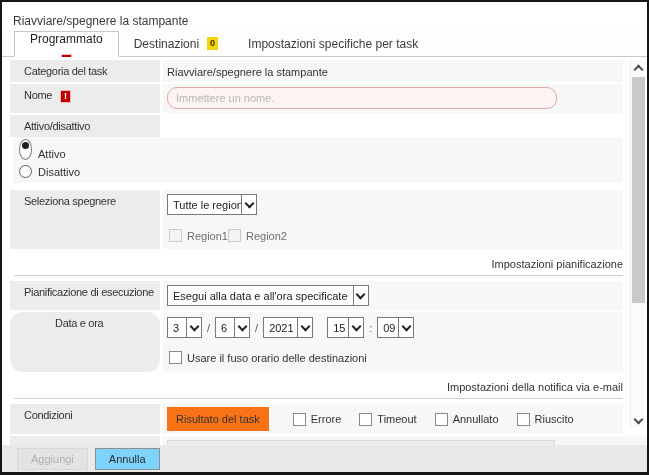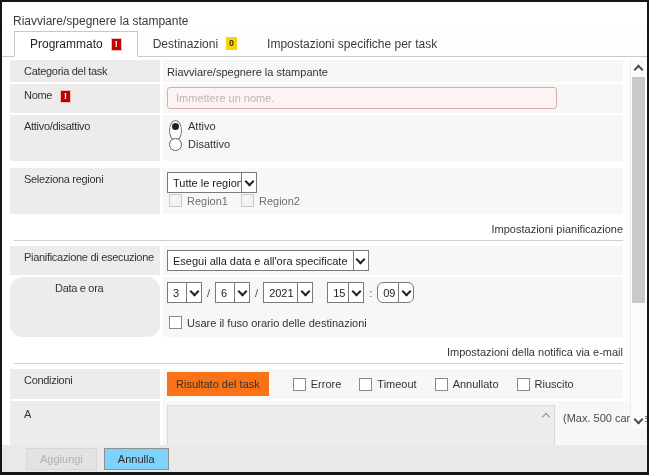--- a/index.html
+++ b/index.html
@@ -8,38 +8,38 @@
   .window{
     width:649px; height:475px; background:#fff;
     border:2px solid #161616; border-bottom-width:3px;
     position:relative; overflow:hidden;
   }
   .titlebar{ padding:9px 0 0 11px; height:28px; }
   .title{ font-size:12px; color:#3a3a3a; }
   
   .tabbar{ display:flex; align-items:flex-end; height:27px; border-bottom:1px solid #c9c9c9; padding-left:12px; background:#fdfdfd; }
   .tab{ display:flex; align-items:center; gap:8px; font-size:12px; color:#3d3d3d; padding:0 15px; height:25px; cursor:default; }
-  .tab.active{ background:#fff; border:1px solid #c9c9c9; border-bottom:1px solid #fff; margin-bottom:-1px; height:26px; color:#1f1f1f; }
+  .tab.active{ background:#fff; border:1px solid #c9c9c9; border-bottom:1px solid #fff; margin-bottom:-1px; height:26px; color:#1f1f1f;flex-direction:column; }
   .badge{ display:inline-block; min-width:11px; height:13px; line-height:13px; text-align:center; font-size:9px; font-weight:bold; padding:0 2px; }
   .badge.red{ color:#fff; border:1px solid #eabcbc; line-height:11px; }
   .badge.yellow{ color:#3a2f00; }
   
   .content{ position:relative; height:388px; padding:3px 24px 0 8px; background:#fff; overflow:hidden; }
   .row{ display:flex; margin-bottom:2px; }
   .lbl{ width:150px; flex-shrink:0; background:#ececec; padding:5px 6px 5px 14px; font-size:11px; letter-spacing:-0.3px; color:#333; white-space:nowrap; }
   .lbl.indent{ padding-left:45px;border-radius:13px; }
   .val{ flex:1; background:#f7f7f7; margin-left:3px; padding:4px 8px 4px 4px; font-size:11px; color:#333; }
   .val.plain{ padding-top:6px; }
   .section-hdr{ margin:9px 0 0 4px; padding-bottom:5px; border-bottom:1px solid #cfcfcf; font-size:11px; color:#333; background:#fff;text-align:right; }
   .section-hdr + .row{ margin-top:5px; }
   
-  .err-input{ width:390px; height:22px; border:1px solid #dda9a9; border-radius:3px; background:#fdf3f3; font-family:"Liberation Sans",sans-serif; font-size:11px; color:#333; padding:0 8px; outline:none; }
+  .err-input{ width:390px; height:22px; border:1px solid #dda9a9; border-radius:10px; background:#fdf3f3; font-family:"Liberation Sans",sans-serif; font-size:11px; color:#333; padding:0 8px; outline:none; }
   .err-input::placeholder{ color:#b6b6b6; }
   
-  .radio-line{ display:flex; align-items:flex-start; gap:6px; height:18px; padding-left:2px; }
+  .radio-line{ display:flex; align-items:flex-end; gap:6px; height:18px; padding-left:2px; }
   .radio{ width:13px; height:13px; border:1px solid #5f5f5f; border-radius:50%; background:#fff; position:relative; flex-shrink:0; }
   .radio.sel::after{ content:""; position:absolute; left:2px; top:2px; width:7px; height:7px; border-radius:50%; background:#1f1f1f; }
   
   .sel{ display:inline-flex; align-items:center; justify-content:space-between; height:21px; background:#fff; border:1px solid #7a7a7a; vertical-align:middle; }
   .sel-txt{ padding:0 5px; font-size:11px; white-space:nowrap; overflow:hidden; color:#222; }
   .sel-arrow{ width:15px; align-self:stretch; display:flex; align-items:center; justify-content:center; border-left:1px solid #7a7a7a; flex-shrink:0; }
   .sel-arrow::before{ content:""; width:5px; height:5px; border-right:2px solid #222; border-bottom:2px solid #222; transform:rotate(45deg); margin-top:-2px; }
   
   .cbg{ display:flex; align-items:center; gap:5px; }
   .cb{ width:13px; height:13px; border:1px solid #8a8a8a; background:#fff; flex-shrink:0; }
@@ -63,21 +63,21 @@
   .hint{ margin-left:8px; padding-top:7px; font-size:11px; color:#4a4a4a; white-space:nowrap; }
   
   .vscroll{ position:absolute; top:58px; right:2px; width:15px; height:368px; background:#fbfbfb; border-left:1px solid #ececec; }
   .vs-btn{ height:15px; display:flex; align-items:center; justify-content:center; }
   .vs-btn.bottom{ position:absolute; bottom:0; left:0; right:0; }
   .chev{ width:7px; height:7px; border-right:2px solid #4d4d4d; border-bottom:2px solid #4d4d4d; }
   .chev.up{ transform:rotate(-135deg); margin-top:3px; }
   .chev.down{ transform:rotate(45deg); margin-bottom:3px; }
   .vs-thumb{ position:absolute; top:17px; left:1px; width:13px; height:226px; background:#c9c9c9; }
   
-  .footer{ position:absolute; left:0; right:0; bottom:0; height:27px; background:#e9e9e9; display:flex; align-items:center; gap:7px; padding-left:24px; }
+  .footer{ position:absolute; left:0; right:0; bottom:0; height:27px; background:#e9e9e9; display:flex; align-items:center; gap:7px; padding-left:15px; }
   .btn{ font-family:"Liberation Sans",sans-serif; font-size:11px; height:22px; padding:0 13px; cursor:pointer; }
   .btn.disabled{ background:#e3e3e3; border:1px solid #d7d7d7; color:#b1b1b1; }
   .btn.normal{ background:#7dd3fc; border:1px solid #8f8f8f; color:#2b2b2b; }
 </style>
 </head>
 <body>
 
 <div class="window">
 
   <div class="titlebar">
@@ -108,42 +108,42 @@
     <div class="row">
       <div class="lbl">
         <span>Nome</span>
         <span class="badge red" style="margin-left: 5px; background-color: rgb(192, 0, 0);">!</span>
       </div>
       <div class="val" style="padding-top:3px;">
         <input class="err-input" type="text" placeholder="Immettere un nome." style="">
       </div>
     </div>
 
-    <div class="row" style="margin-bottom:7px;">
+    <div class="row" style="margin-bottom:7px;flex-direction:column;">
       <div class="lbl">Attivo/disattivo</div>
       <div class="val" style="padding-top:5px; padding-bottom:5px;">
         <div class="radio-line">
           <span class="radio sel"></span>
           <span class="cb-label">Attivo</span>
         </div>
         <div class="radio-line">
           <span class="radio"></span>
           <span class="cb-label">Disattivo</span>
         </div>
       </div>
     </div>
 
     <div class="row">
-      <div class="lbl">Seleziona regioni</div>
+      <div class="lbl">Seleziona spegnere</div>
       <div class="val" style="padding-bottom:7px;">
         <span class="sel" style="width:90px;">
           <span class="sel-txt">Tutte le regioni</span>
           <span class="sel-arrow"></span>
         </span>
-        <div style="display:flex; gap:13px; margin-top:1px; padding-left:2px;">
+        <div style="display:flex; margin-top:14px; padding-left:2px;">
           <div class="cbg">
             <span class="cb dis"></span>
             <span class="cb-label dim">Region1</span>
           </div>
           <div class="cbg">
             <span class="cb dis"></span>
             <span class="cb-label dim">Region2</span>
           </div>
         </div>
       </div>
@@ -178,21 +178,21 @@
           <span class="sel" style="width:50px;">
             <span class="sel-txt">2021</span>
             <span class="sel-arrow"></span>
           </span>
           <span class="gap"></span>
           <span class="sel" style="width:37px;">
             <span class="sel-txt">15</span>
             <span class="sel-arrow"></span>
           </span>
           <span class="sep">:</span>
-          <span class="sel" style="width:37px;border-radius:6px;">
+          <span class="sel" style="width:37px;">
             <span class="sel-txt">09</span>
             <span class="sel-arrow"></span>
           </span>
         </div>
         <div class="cbg fuso-line">
           <span class="cb"></span>
           <span class="cb-label">Usare il fuso orario delle destinazioni</span>
         </div>
       </div>
     </div>

